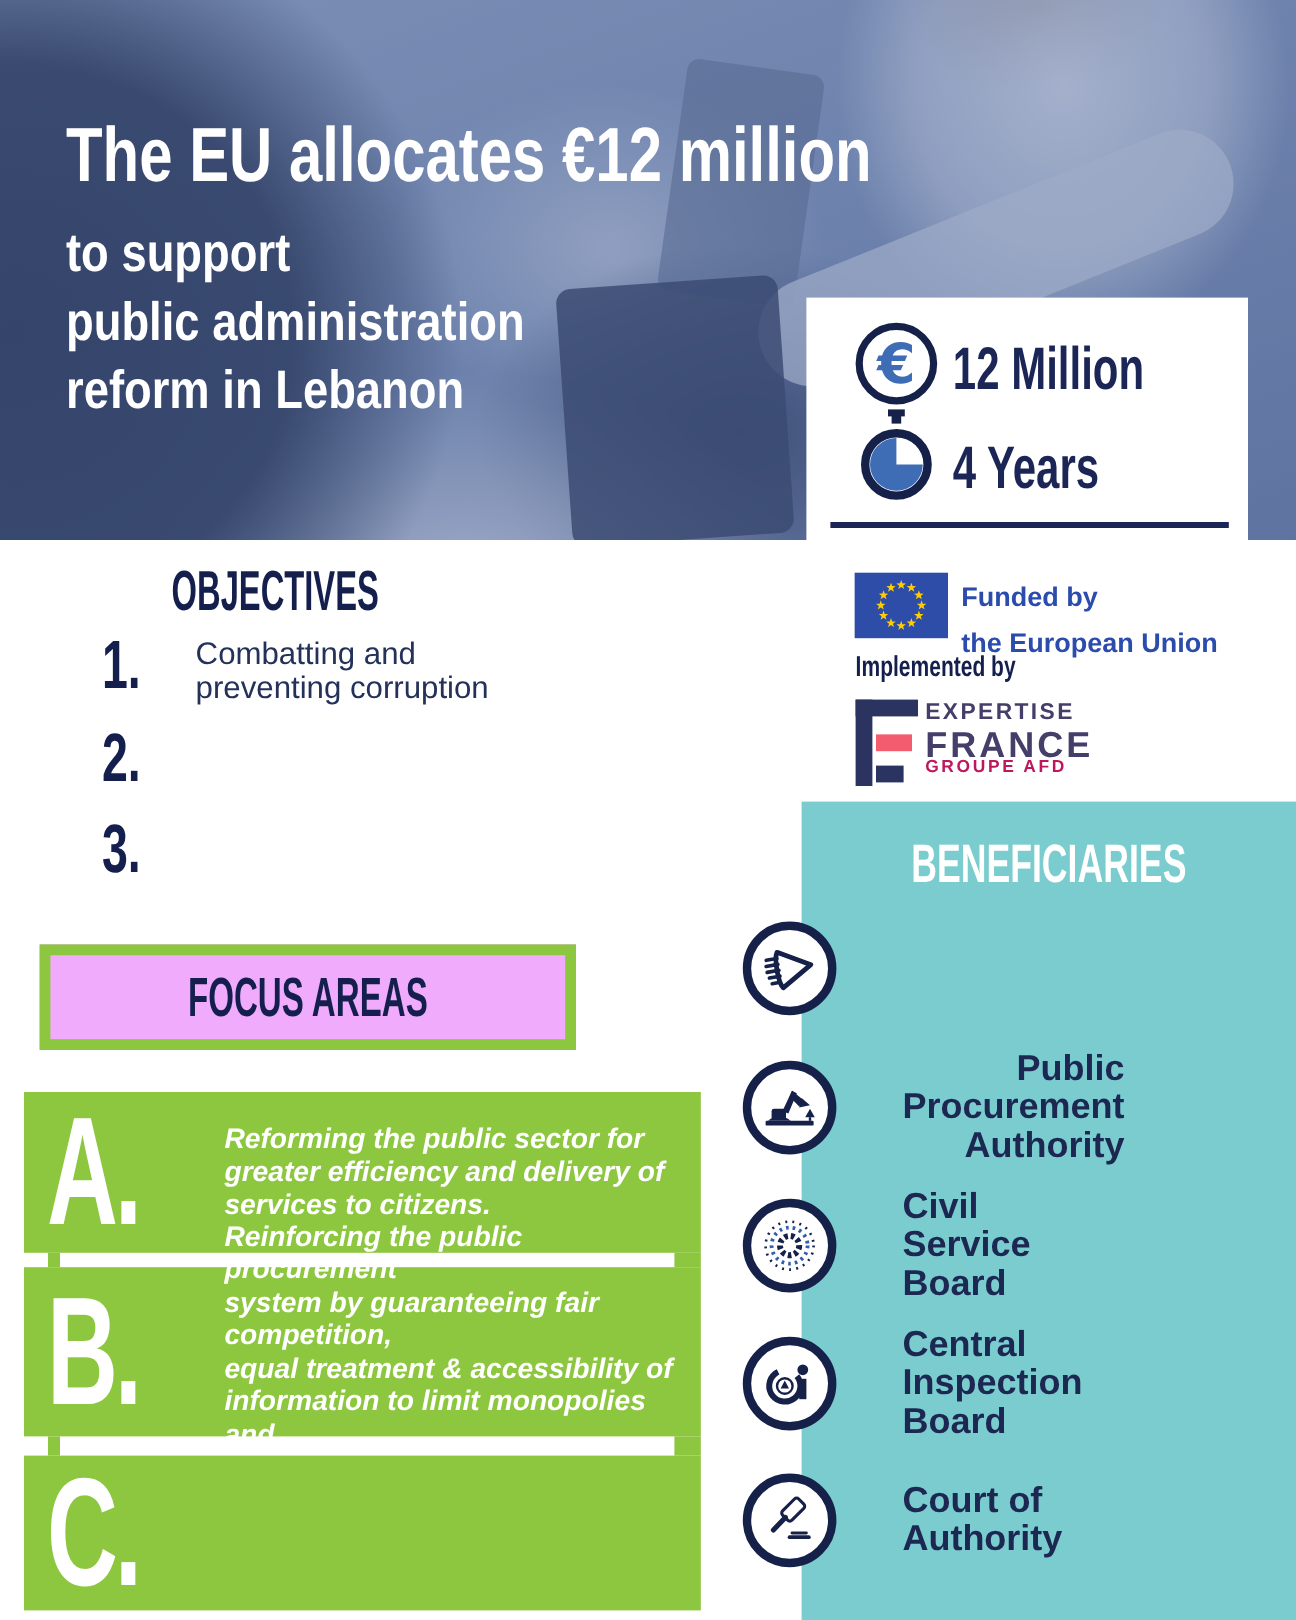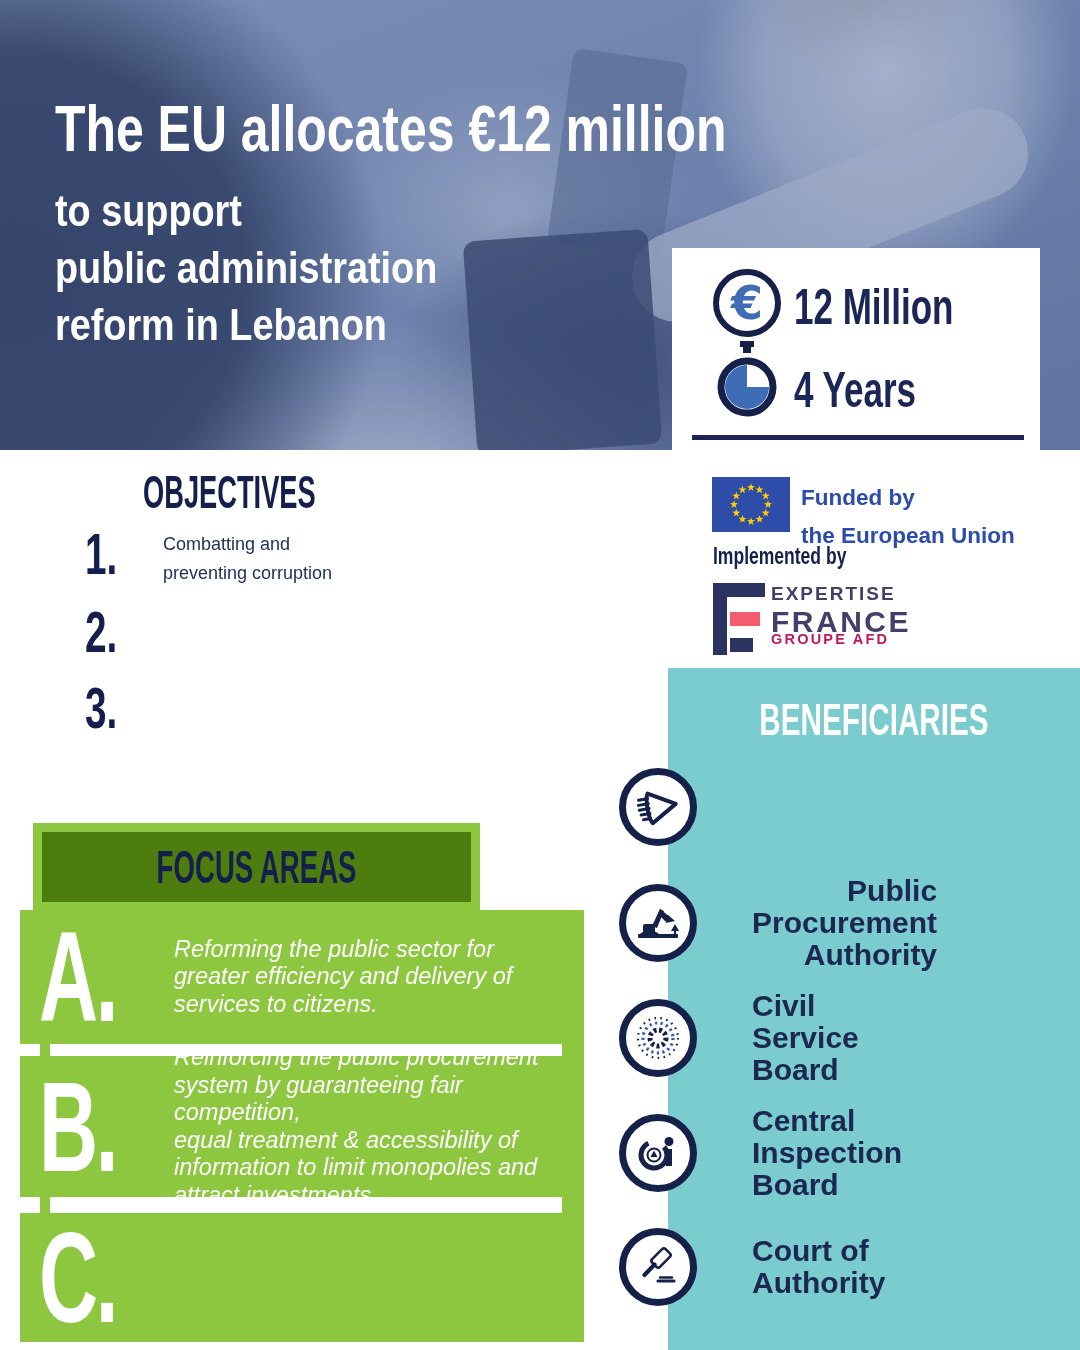--- a/index.html
+++ b/index.html
@@ -36,50 +36,50 @@
   .stat-text.t2 { top:113px; }
   .stat-underline { position:absolute; left:20px; top:187px; width:332px; height:5px; background:#1b2556; }
 
   
   .obj-heading { position:absolute; left:143px; top:464px; font-size:47px; font-weight:800; color:#141f4d;
     white-space:nowrap; transform:scaleX(.58); transform-origin:0 0; }
   .obj-item { position:absolute; left:85px; width:540px; display:flex; align-items:flex-start; }
   .obj-item.i1 { top:524px; } .obj-item.i2 { top:602px; } .obj-item.i3 { top:678px; }
   .obj-num { flex:none; width:66px; font-size:57px; font-weight:800; color:#141f4d; line-height:60px;
     transform:scaleX(.68); transform-origin:0 0; }
-  .obj-text { font-size:18px; color:#243159; line-height:28.5px; white-space:pre-line; margin-left:12px; margin-top:6px; }
+  .obj-text { font-size:26px; color:#243159; line-height:28.5px; white-space:pre-line; margin-left:12px; margin-top:6px; }
 
   
   .eu-flag { position:absolute; left:712px; top:477px; }
   .funded-text { position:absolute; left:801px; top:479px; font-size:22.5px; font-weight:700; color:#2b4bad;
     line-height:38px; white-space:pre-line; }
   .implemented { position:absolute; left:713px; top:542px; font-size:24px; font-weight:800; color:#141f4d;
     white-space:nowrap; transform:scaleX(.73); transform-origin:0 0; }
   .ef-mark { position:absolute; left:713px; top:583px; width:52px; height:72px; }
   .ef-v    { position:absolute; left:0;  top:0;  width:14px; height:72px; background:#2b3360; }
   .ef-top  { position:absolute; left:0;  top:0;  width:52px; height:14px; background:#2b3360; }
   .ef-pink { position:absolute; left:17px; top:29px; width:30px; height:14px; background:#f25c6e; }
   .ef-bot  { position:absolute; left:17px; top:55px; width:23px; height:14px; background:#2b3360; }
   .ef-line1 { position:absolute; left:771px; top:583px; font-size:19px; font-weight:700; letter-spacing:2px; color:#443e69; }
   .ef-line2 { position:absolute; left:771px; top:605px; font-size:30px; font-weight:700; letter-spacing:2.5px; color:#443e69; }
   .ef-line3 { position:absolute; left:771px; top:631px; font-size:14.5px; font-weight:700; letter-spacing:2.2px; color:#be185d; }
 
   
-  .focus-frame { position:absolute; left:33px; top:823px; width:447px; height:88px; background:#4d7c0f;
+  .focus-frame { position:absolute; left:33px; top:787px; width:447px; height:88px; background:#f0abfc;
     border:9px solid #8dc63f; display:flex; align-items:center; justify-content:center; }
   .focus-heading { font-size:46px; font-weight:800; color:#141f4d; white-space:nowrap;
     transform:scaleX(.6); transform-origin:50% 50%; }
   .focus-block { position:absolute; left:20px; width:564px; background:#8dc63f; display:flex; align-items:center; }
   .focus-block.a { top:910px;  height:134px; }
   .focus-block.b { top:1056px; height:141px; }
   .focus-block.c { top:1213px; height:129px; }
   .focus-letter { flex:none; width:132px; margin-left:14px; padding-left:8px; font-size:128px; font-weight:800;
     color:#fff; line-height:1; letter-spacing:-4px; transform:scaleX(.64); transform-origin:0 50%; }
-  .focus-text { font-size:23.5px; font-style:italic; font-weight:400; color:#fff; line-height:27.5px;
-    white-space:pre-line; margin-left:8px; }
+  .focus-text { font-size:23.5px; font-style:italic; font-weight:700; color:#fff; line-height:27.5px;
+    white-space:pre-line; margin-left:21px; }
   .gc { position:absolute; background:#8dc63f; }
   .gc1l { left:40px;  top:1044px; width:10px; height:12px; }
   .gc1r { left:562px; top:1044px; width:22px; height:12px; }
   .gc2l { left:40px;  top:1197px; width:10px; height:16px; }
   .gc2r { left:562px; top:1197px; width:22px; height:16px; }
 
   
   .bene-box { position:absolute; left:668px; top:668px; width:412px; height:682px; background:#7accce; }
   .bene-heading { position:absolute; left:0; top:26px; width:100%; text-align:center; font-size:45px; font-weight:800;
     color:#fff; white-space:nowrap; transform:scaleX(.66); transform-origin:50% 0; }

